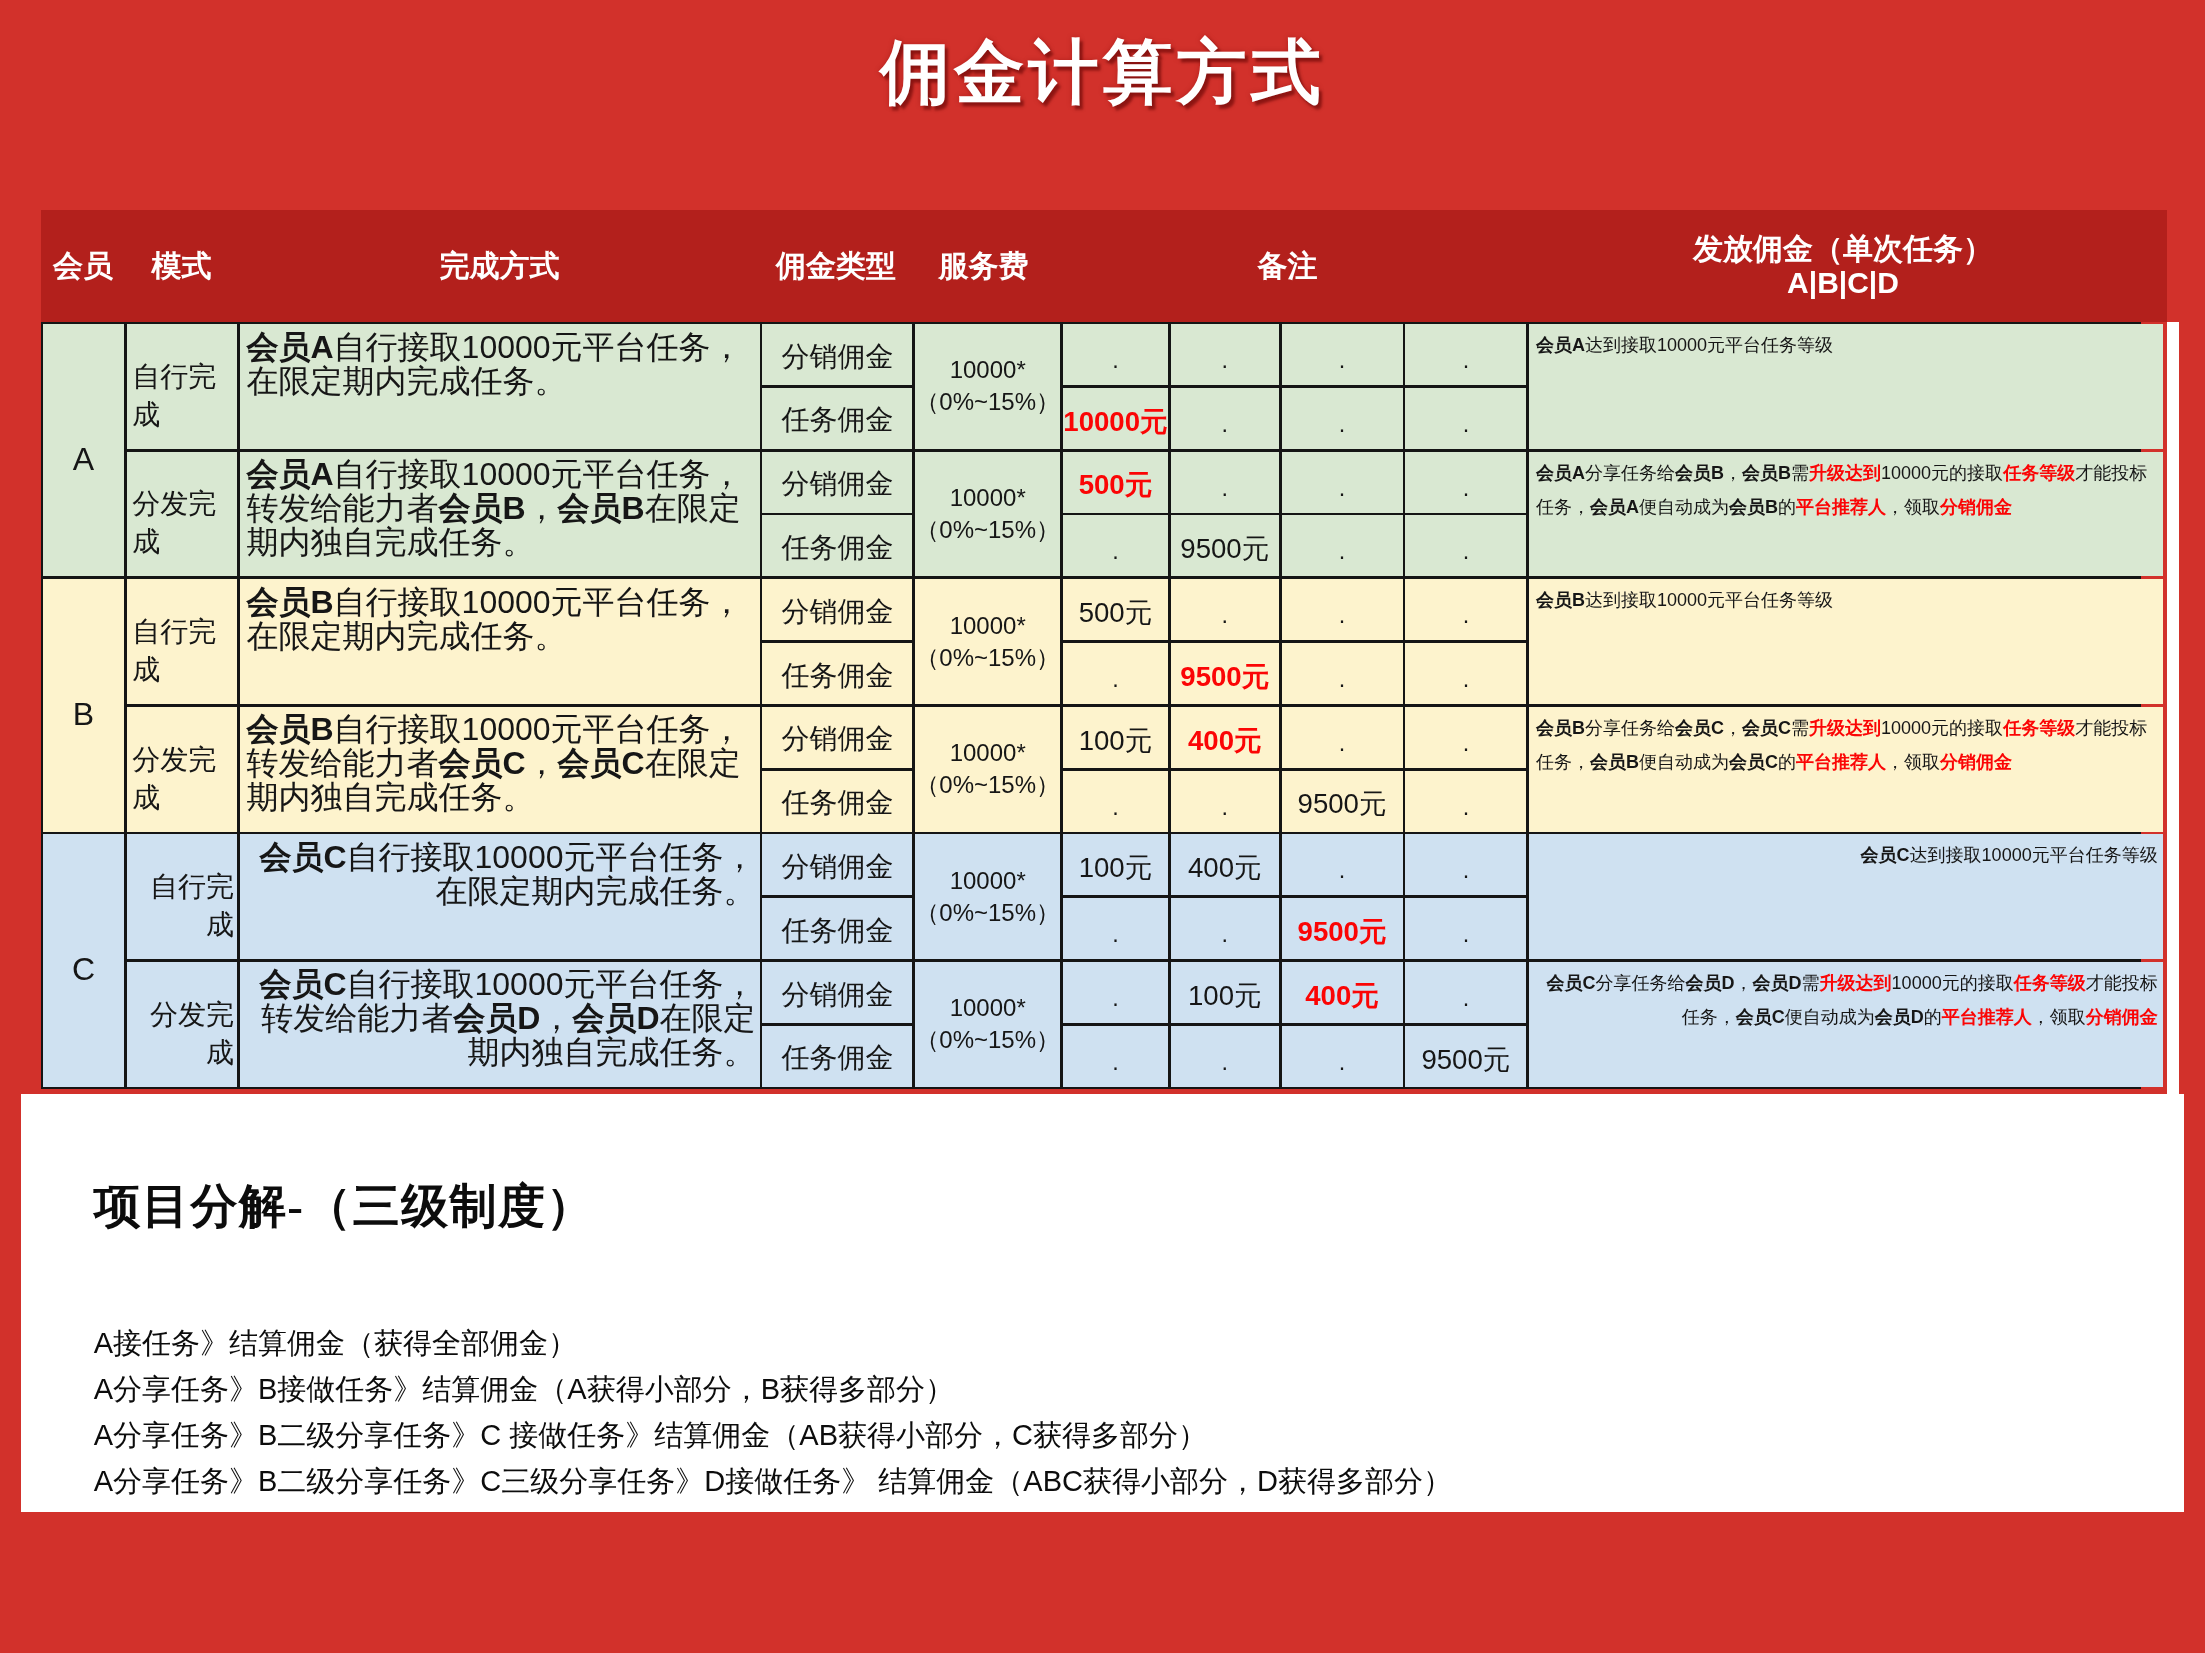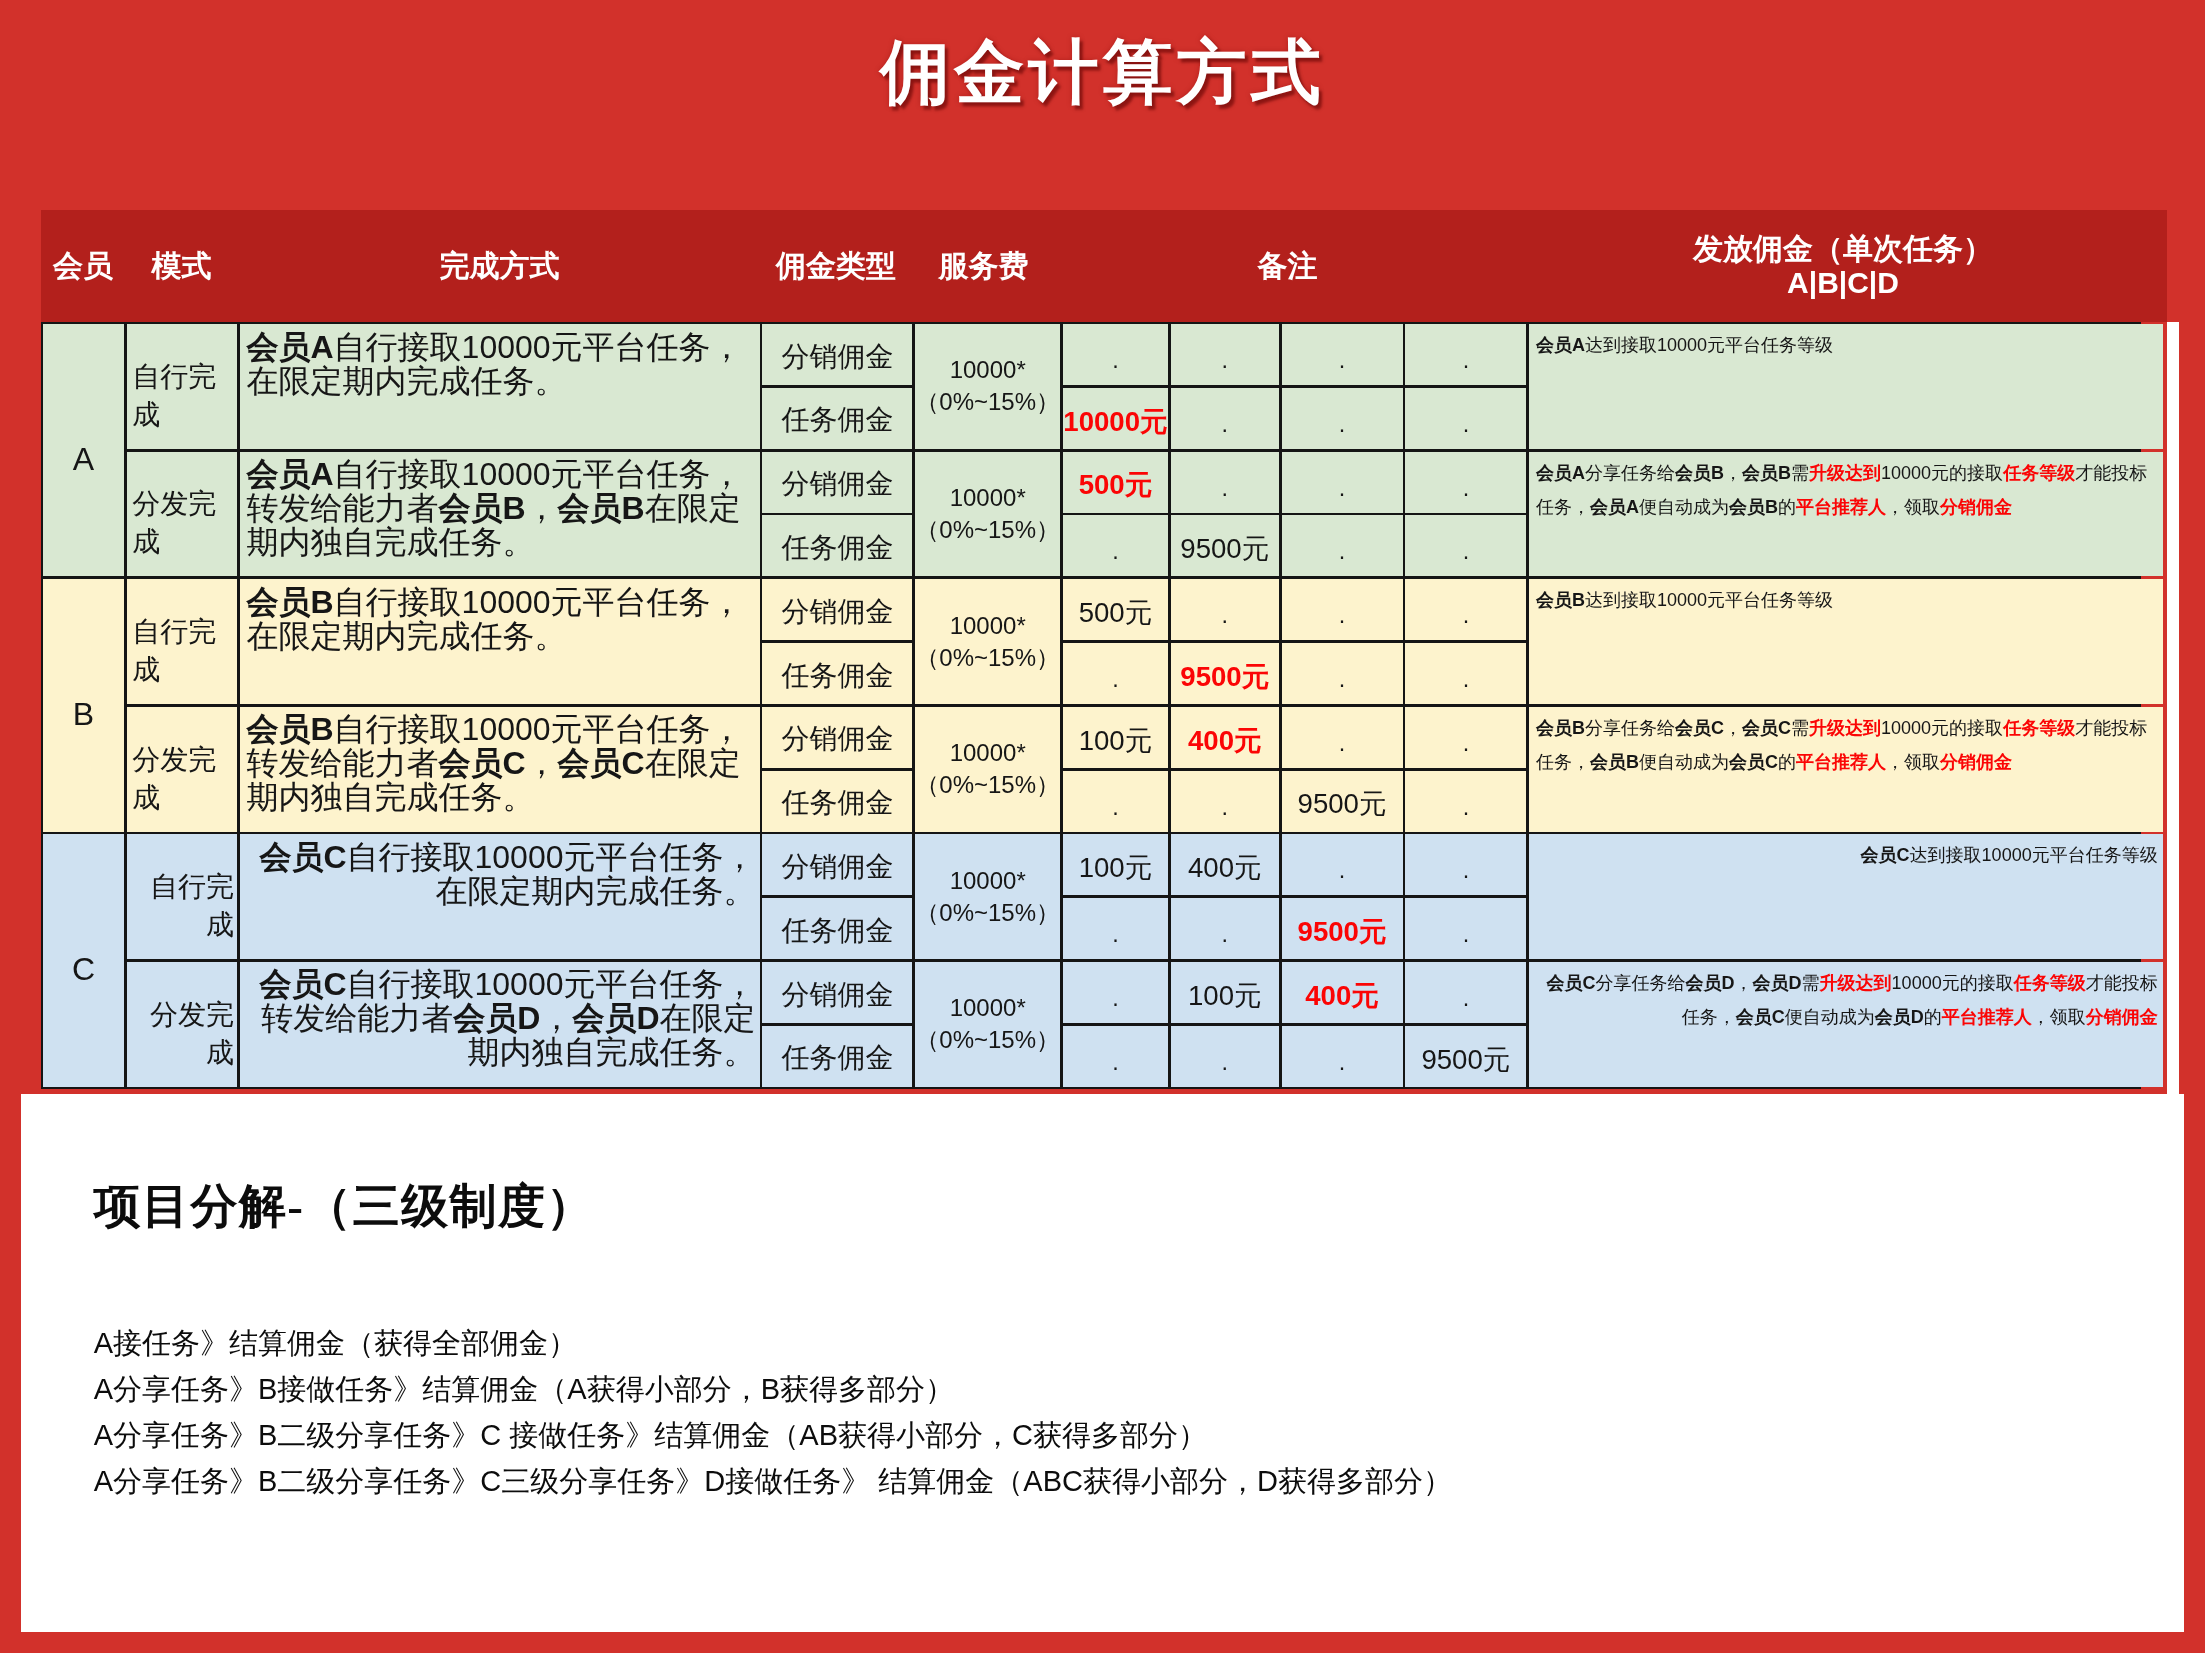--- a/index.html
+++ b/index.html
@@ -33,21 +33,21 @@
   .fee{align-items:center;justify-content:center;text-align:center;
        font-size:24px;line-height:32px;flex-direction:column;}
   .val{align-items:center;justify-content:center;font-size:27.6px;padding-top:5.5px;}
   .val.dot{align-items:flex-end;font-size:23.4px;padding-bottom:11px;}
   .val.redv{color:var(--red_text,#fb0505);font-weight:bold;}
   .remark{display:block;font-size:18px;line-height:34px;padding:4.1px 5.5px 0 6.9px;}
   .b{font-weight:bold;}
   .r{color:var(--red_text,#fb0505);}
   
   .sliver{position:absolute;left:2167px;top:322px;width:11.7px;height:772px;background:#ffffff;}
-  .panel{position:absolute;left:20.7px;top:1094px;width:2163px;height:538px;background:#ffffff;}
+  .panel{position:absolute;left:20.7px;top:1094px;width:2163px;height:418px;background:#ffffff;}
   .panel-heading{position:absolute;left:73px;top:81px;
          font-family:"Liberation Serif","DejaVu Serif",serif;
          font-size:47px;font-weight:bold;letter-spacing:1.4px;color:#0c0c0c;}
   .breakdown{position:absolute;left:73px;top:226px;font-size:29px;line-height:46px;
          font-weight:500;color:#0c0c0c;}
 </style>
 </head>
 <body>
 
 <div class="page">

